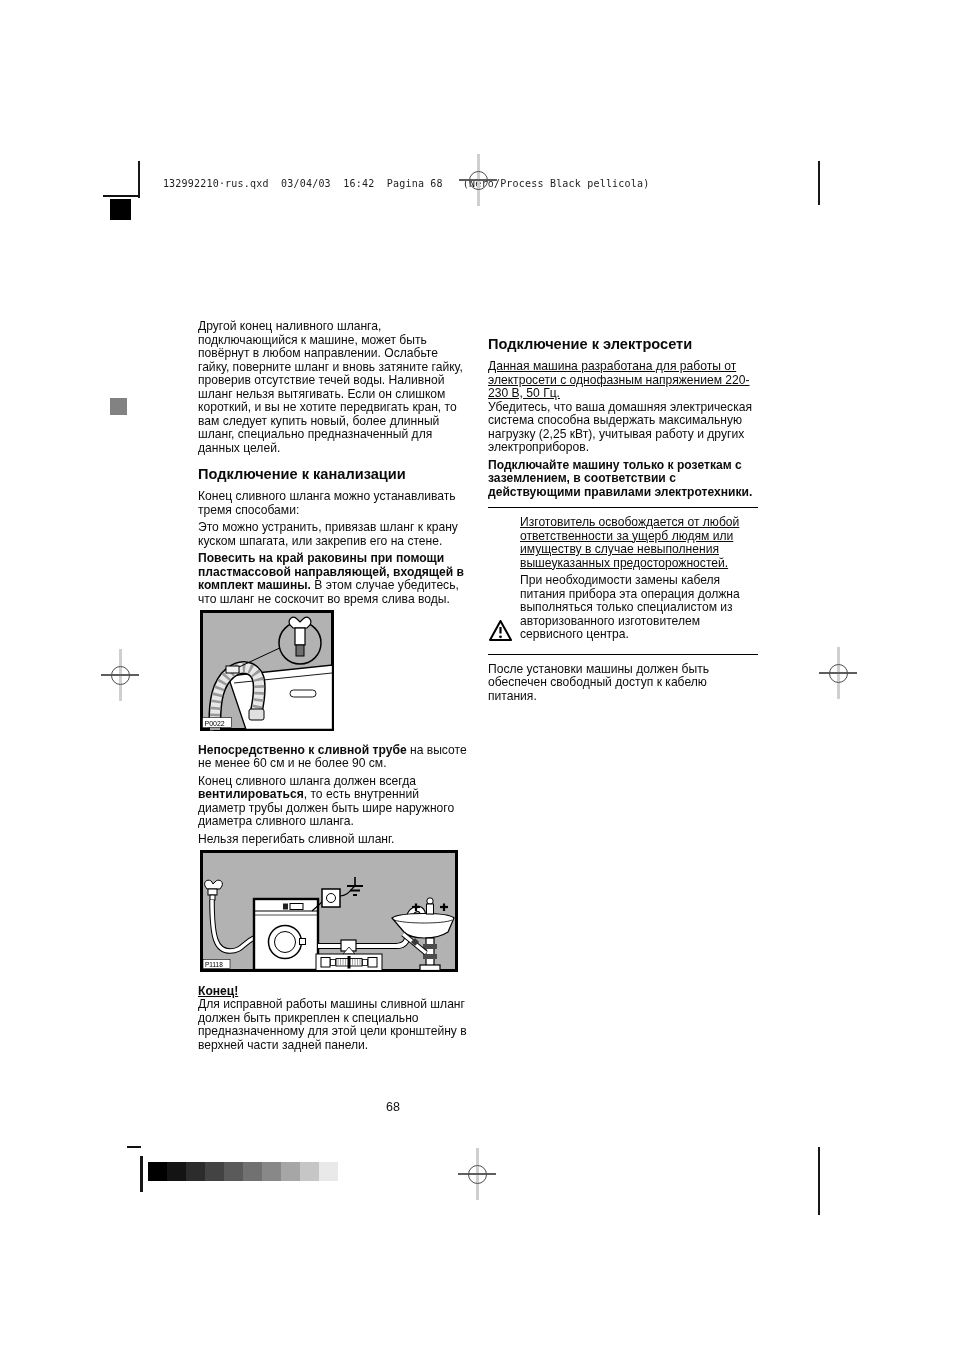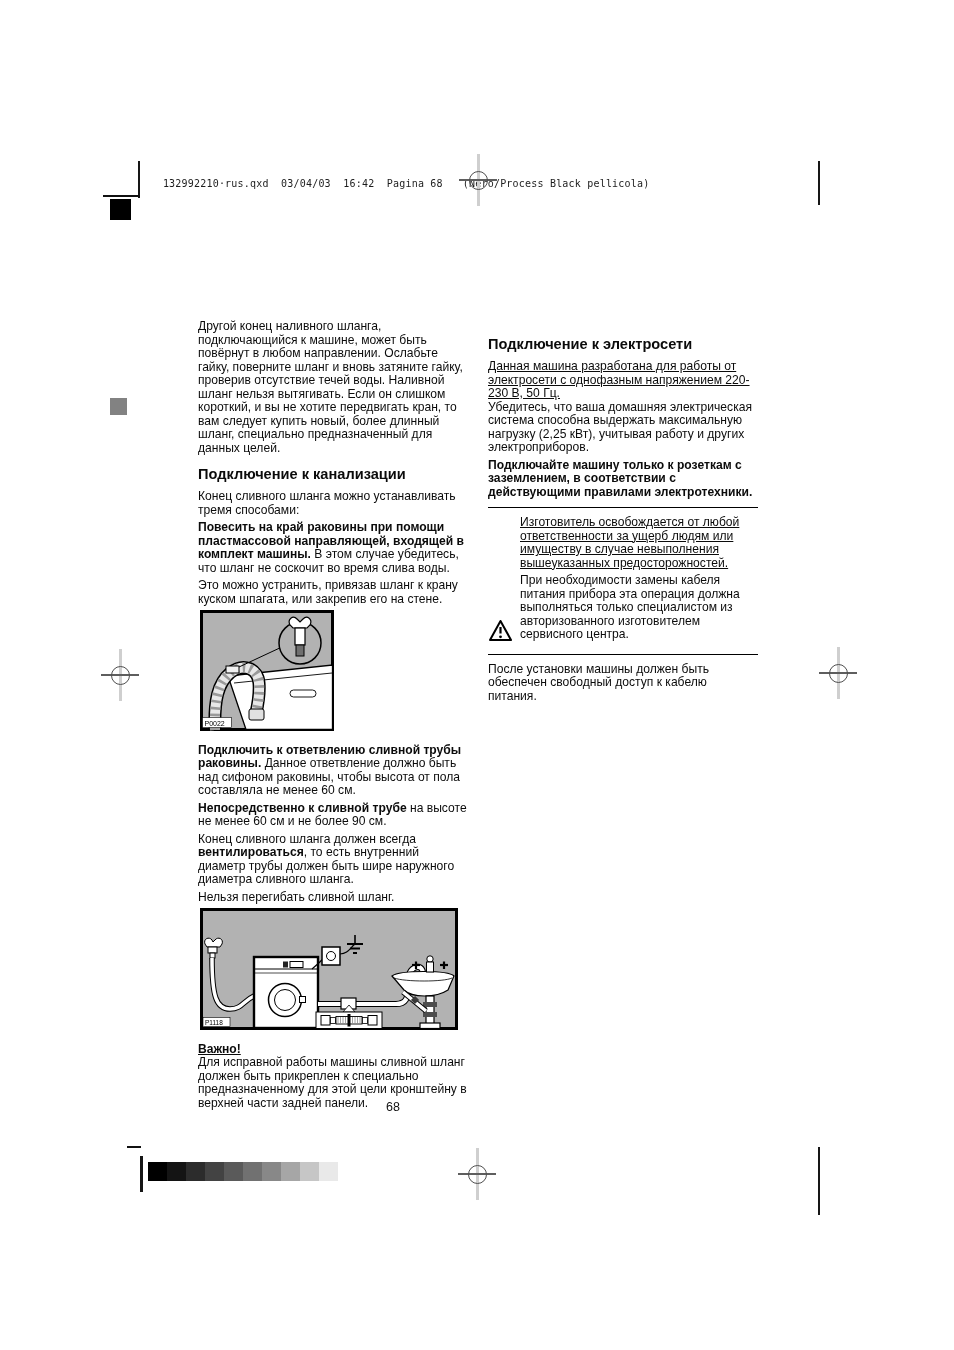--- a/index.html
+++ b/index.html
@@ -83,23 +83,23 @@
     </div>
 
   <div class="col col-left">
 
     <p><span>Другой конец наливного шланга, подключающийся к машине, может быть повёрнут в любом направлении. Ослабьте гайку, поверните шланг и вновь затяните гайку, проверив отсутствие течей воды. Наливной шланг нельзя вытягивать. Если он слишком короткий, и вы не хотите передвигать кран, то вам следует купить новый, более длинный шланг, специально предназначенный для данных целей.</span></p>
 
     <h2>Подключение к канализации</h2>
 
     <p><span>Конец сливного шланга можно устанавливать тремя способами:</span></p>
 
+    <p><span>Это можно устранить, привязав шланг к крану куском шпагата, или закрепив его на стене.</span></p>
+
     <p><b>Повесить на край раковины при помощи пластмассовой направляющей, входящей в комплект машины.</b><span> В этом случае убедитесь, что шланг не соскочит во время слива воды.</span></p>
-
-    <p><span>Это можно устранить, привязав шланг к крану куском шпагата, или закрепив его на стене.</span></p>
 
     <figure class="fig">
       <svg width="134" height="121" viewBox="0 0 134 121">
         <rect x="1.5" y="1.5" width="131" height="118" fill="#b2b2b2" stroke="#000" stroke-width="3"></rect>
         <path d="M28 66 L132.5 55 L132.5 119.5 L46 119.5 Z" fill="#ffffff" stroke="#000" stroke-width="1.3"></path>
         <path d="M34 73 L132 63" fill="none" stroke="#000" stroke-width="0.9"></path>
         <rect x="90" y="80" width="26" height="7" rx="3.5" fill="#fff" stroke="#000" stroke-width="0.9"></rect>
         <path d="M15 120 C14 90 18 73 30 63 C44 52 58 59 59 73 C60 85 58 94 56 103" fill="none" stroke="#000" stroke-width="13"></path>
         <path d="M15 120 C14 90 18 73 30 63 C44 52 58 59 59 73 C60 85 58 94 56 103" fill="none" stroke="#e8e8e8" stroke-width="10"></path>
         <path d="M15 120 C14 90 18 73 30 63 C44 52 58 59 59 73 C60 85 58 94 56 103" fill="none" stroke="#9a9a9a" stroke-width="10" stroke-dasharray="2.6 4.2"></path>
@@ -108,21 +108,20 @@
         <line x1="39" y1="57" x2="84" y2="36" stroke="#000" stroke-width="1"></line>
         <circle cx="100" cy="33" r="21" fill="#b2b2b2" stroke="#000" stroke-width="1.5"></circle>
         <path d="M90 15 C87 9 93 5 97 9 L100 12 L103 9 C107 5 113 9 110 15 L107 18 L93 18 Z" fill="#fff" stroke="#000" stroke-width="1.2"></path>
         <rect x="95" y="18" width="10" height="17" fill="#fff" stroke="#000" stroke-width="1.2"></rect>
         <rect x="96" y="35" width="8" height="11" fill="#6e6e6e" stroke="#000" stroke-width="1"></rect>
         <rect x="2.5" y="107.5" width="29" height="10" fill="#fff" stroke="#000" stroke-width="0.6"></rect>
         <text x="4.5" y="115.5" font-size="7">P0022</text>
       </svg>
     </figure>
 
-    <p><b>Подключить к ответвлению сливной трубы раковины.</b><span> Данное ответвление должно быть над сифоном раковины, чтобы высота от пола составляла не менее 60 см.</span></p>
 
     <p><b>Непосредственно к сливной трубе</b><span> на высоте не менее 60 см и не более 90 см.</span></p>
 
     <p><span>Конец сливного шланга должен всегда </span><b>вентилироваться</b><span>, то есть внутренний диаметр трубы должен быть шире наружного диаметра сливного шланга.</span></p>
 
     <p><span>Нельзя перегибать сливной шланг.</span></p>
 
     <figure class="fig" style="margin-top:4px;">
       <svg width="258" height="122" viewBox="0 0 258 122">
         <rect x="1.5" y="1.5" width="255" height="119" fill="#b2b2b2" stroke="#000" stroke-width="3"></rect>
@@ -188,21 +187,21 @@
         <rect x="223" y="104" width="14" height="5" fill="#4c4c4c"></rect>
         <rect x="220" y="115" width="20" height="5.5" fill="#fff" stroke="#000" stroke-width="1.2"></rect>
         <line x1="203" y1="84" x2="226" y2="103" stroke="#000" stroke-width="5.5"></line>
         <line x1="203" y1="84" x2="226" y2="103" stroke="#fff" stroke-width="3.5"></line>
         <line x1="213" y1="90" x2="217" y2="94" stroke="#3a3a3a" stroke-width="6"></line>
         <rect x="3" y="109.5" width="27" height="9" fill="#fff" stroke="#000" stroke-width="0.6"></rect>
         <text x="5" y="116.5" font-size="6.5">P1118</text>
       </svg>
     </figure>
 
-    <p class="nogap"><b>Важно!</b></p>
+    <p class="nogap"><b>Конец!</b></p>
     <p><span>Для исправной работы машины сливной шланг должен быть прикреплен к специально предназначенному для этой цели кронштейну в верхней части задней панели.</span></p>
   </div>
 
   <div class="col col-right">
 
     <h2>Подключение к электросети</h2>
 
     <p class="nogap"><span>Данная машина разработана для работы от электросети с однофазным напряжением 220-230 В, 50 Гц.</span></p>
     <p><span>Убедитесь, что ваша домашняя электрическая система способна выдержать максимальную нагрузку (2,25 кВт), учитывая работу и других электроприборов.</span></p>
 

